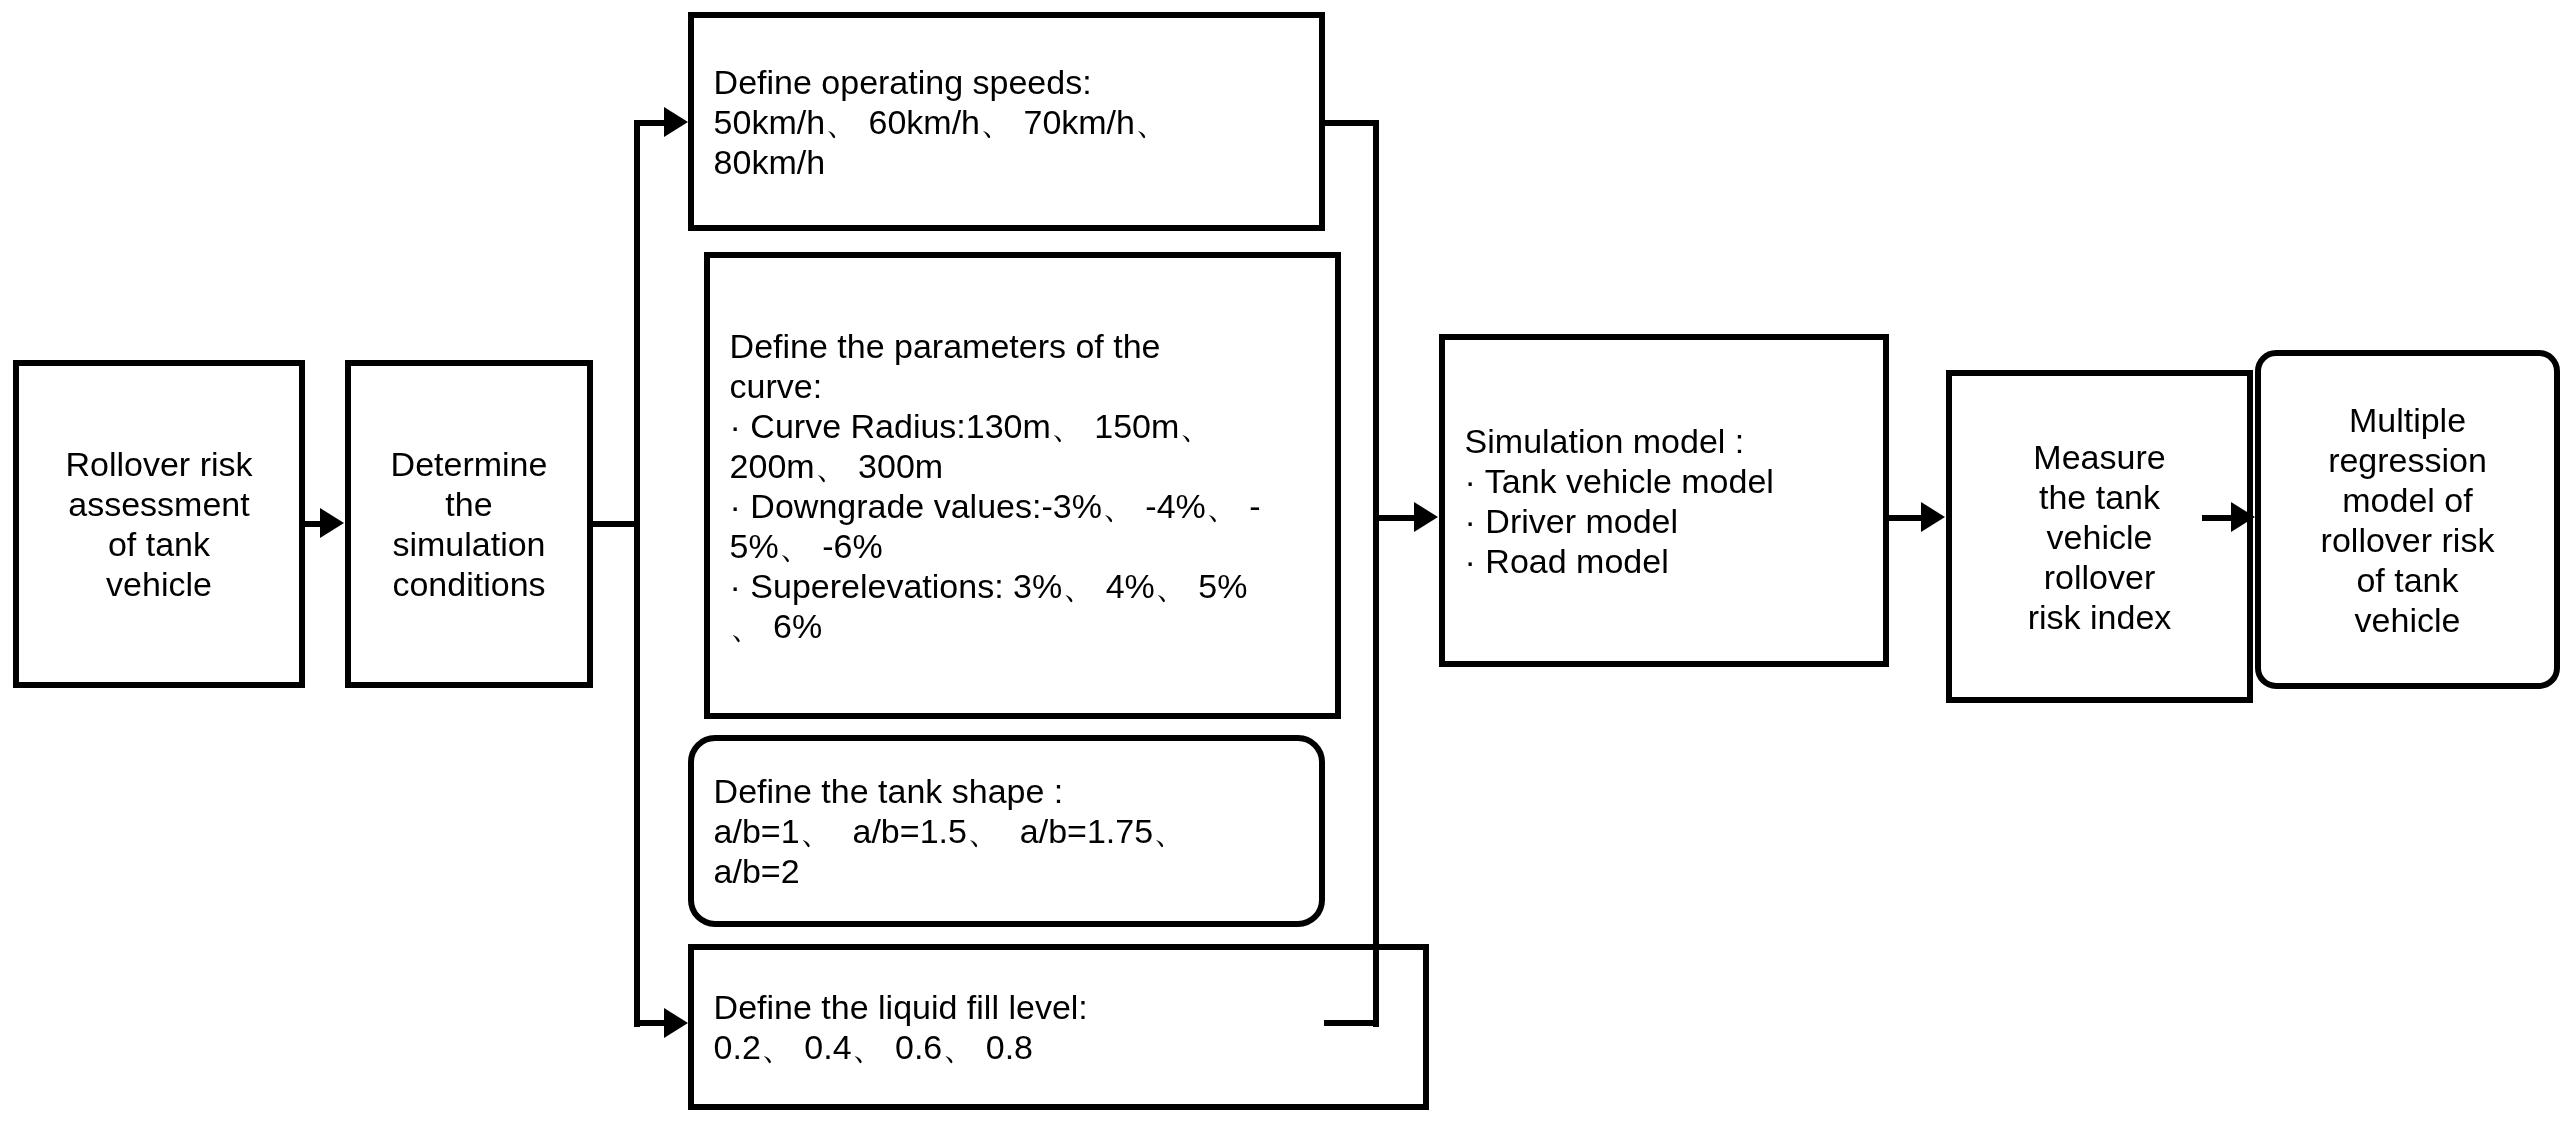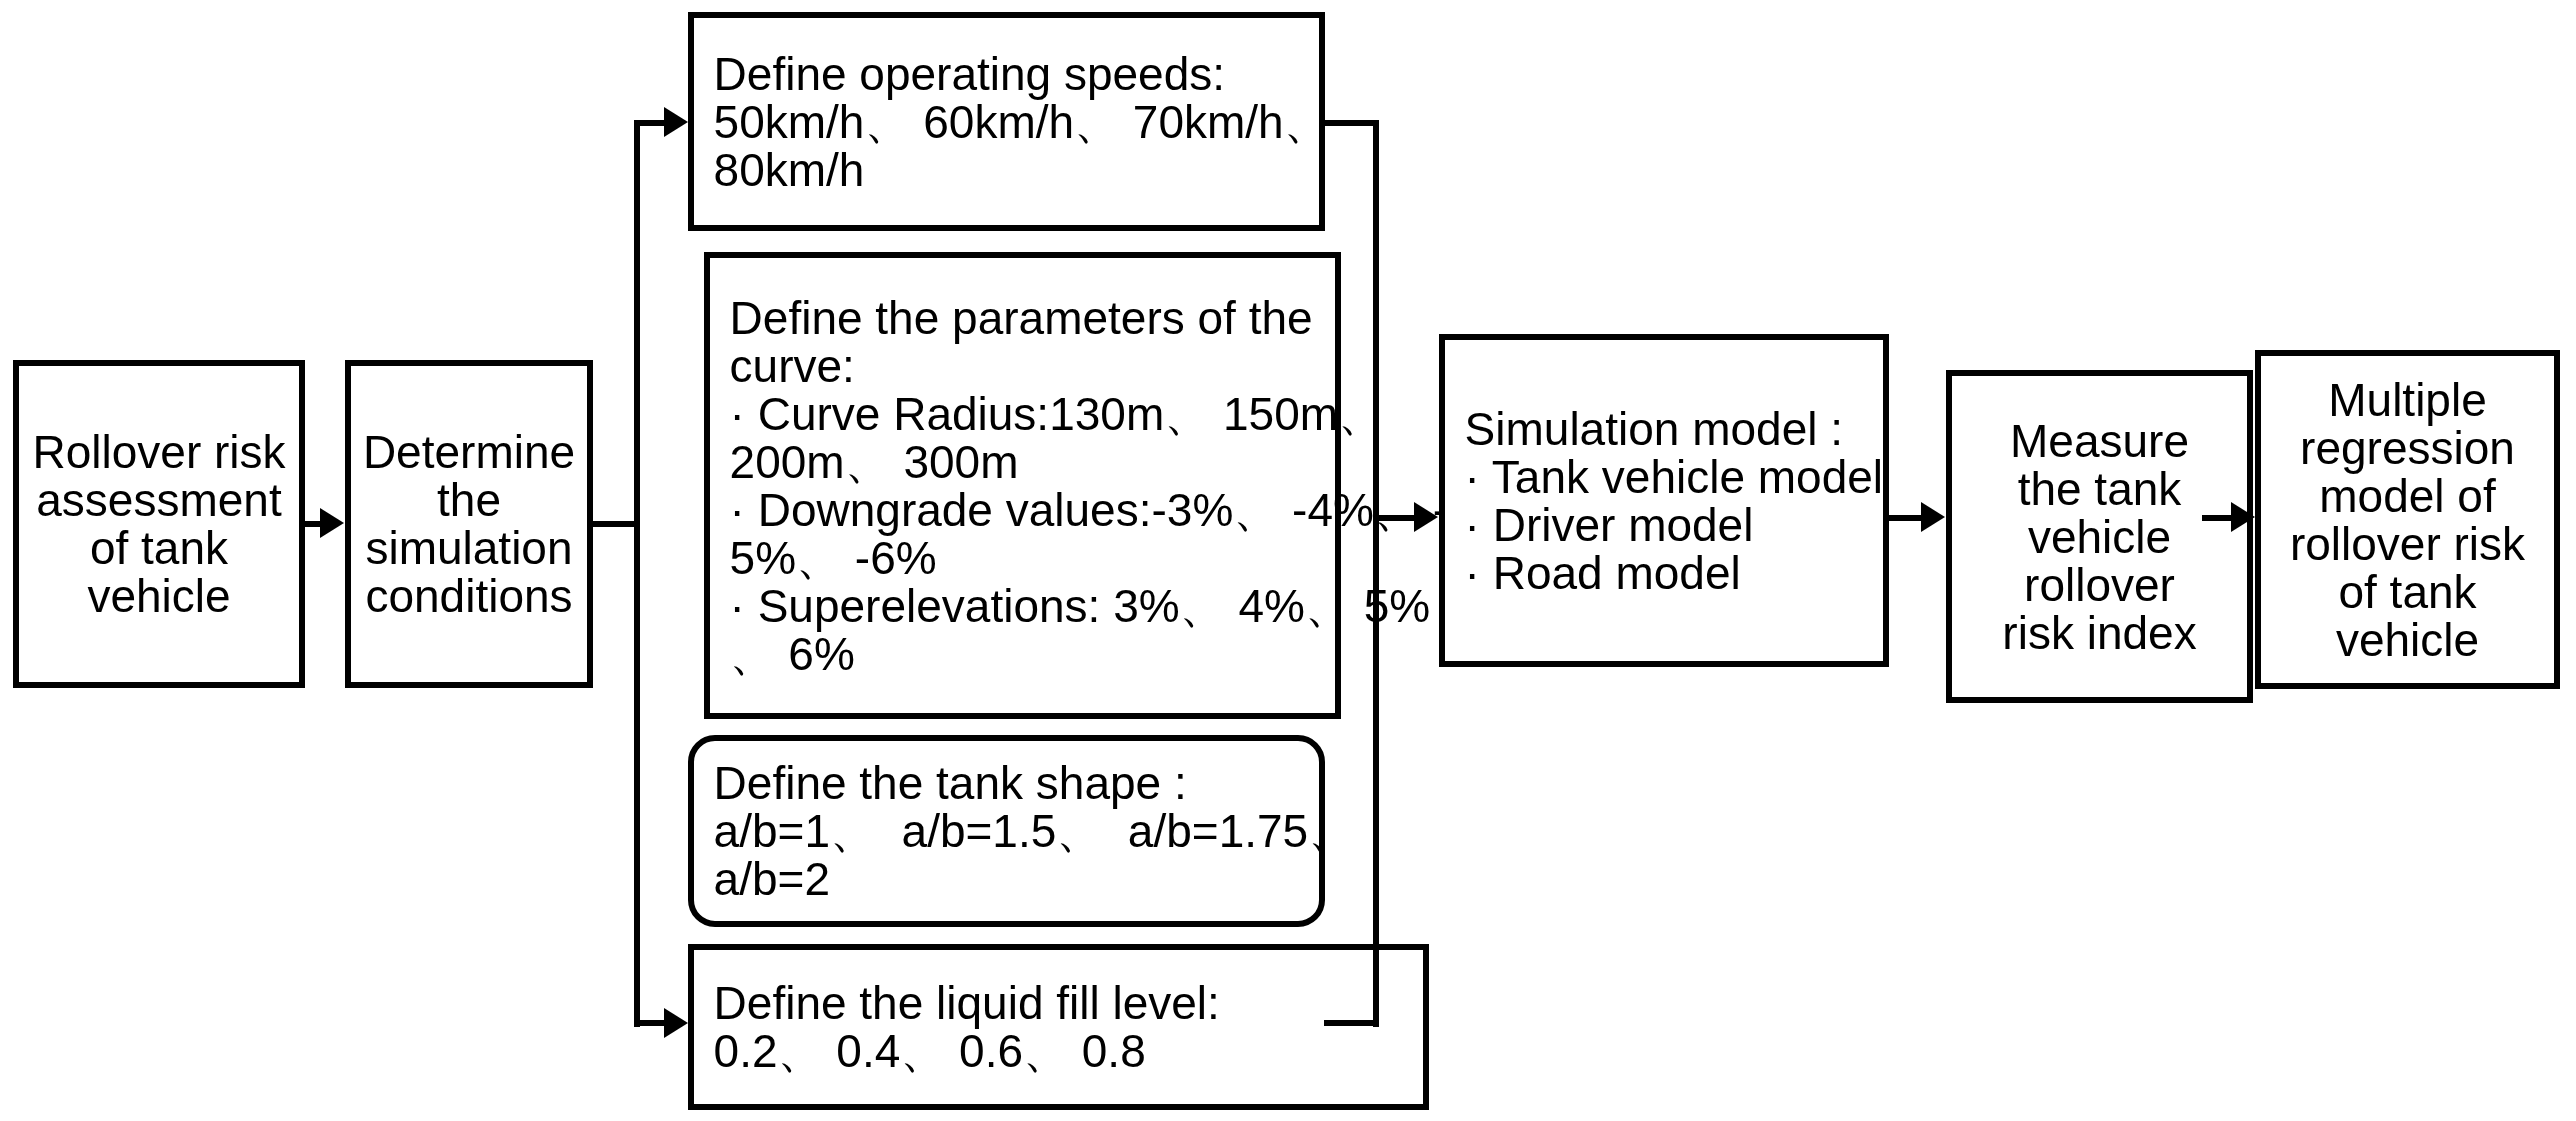--- a/index.html
+++ b/index.html
@@ -15,22 +15,22 @@
   .node {
     position: absolute;
     box-sizing: border-box;
     border: 6.5px solid #000000;
     background: #ffffff;
     display: flex;
     align-items: center;
     justify-content: center;
   }
   .node-text {
-    font-size: 46px;
-    line-height: 48px;
+    font-size: 34px;
+    line-height: 40px;
     white-space: pre;
     color: #000000;
   }
   .node.center .node-text { text-align: center; }
   .node.left { justify-content: flex-start; }
   .node.left .node-text { text-align: left; padding-left: 19.6px; }
   .hline, .vline {
     position: absolute;
     background: #000000;
   }
@@ -98,21 +98,21 @@
   </div>
 
   <div class="node center" style="left:1946px; top:370px; width:307px; height:333px;">
     <div class="node-text">Measure
 the tank
 vehicle
 rollover
 risk index</div>
   </div>
 
-  <div class="node center" style="left:2255px; top:350px; width:305px; height:339px;">
+  <div class="node center" style="left:2255px; top:350px; width:305px; height:339px;border-radius:21px;">
     <div class="node-text">Multiple
 regression
 model of
 rollover risk
 of tank
 vehicle</div>
   </div>
 
   <div class="hline" style="left:305px; top:521px; width:19.6px; height:5.7px;"></div>
   <div class="arrowhead" style="left:320px; top:508px;"></div>

